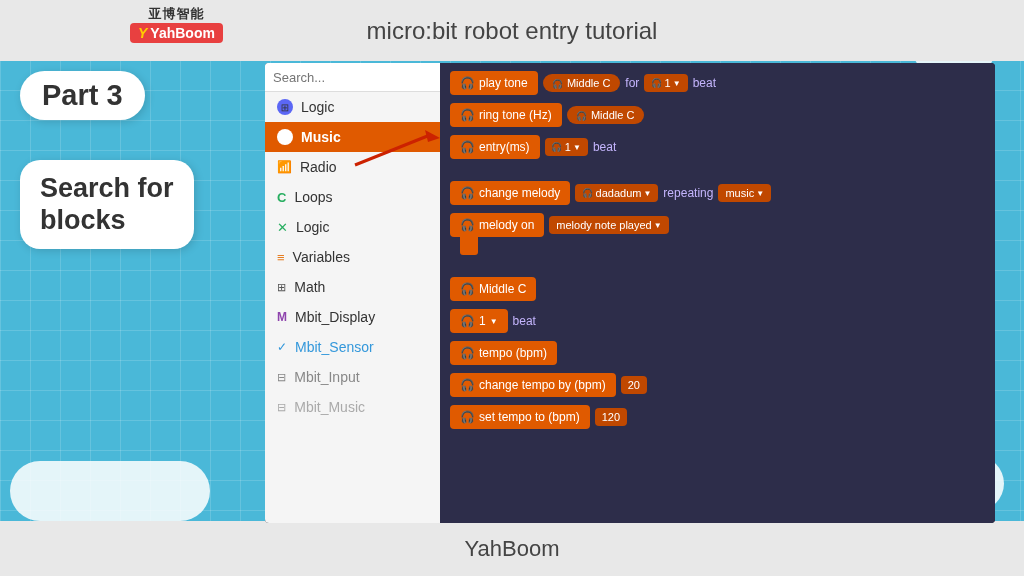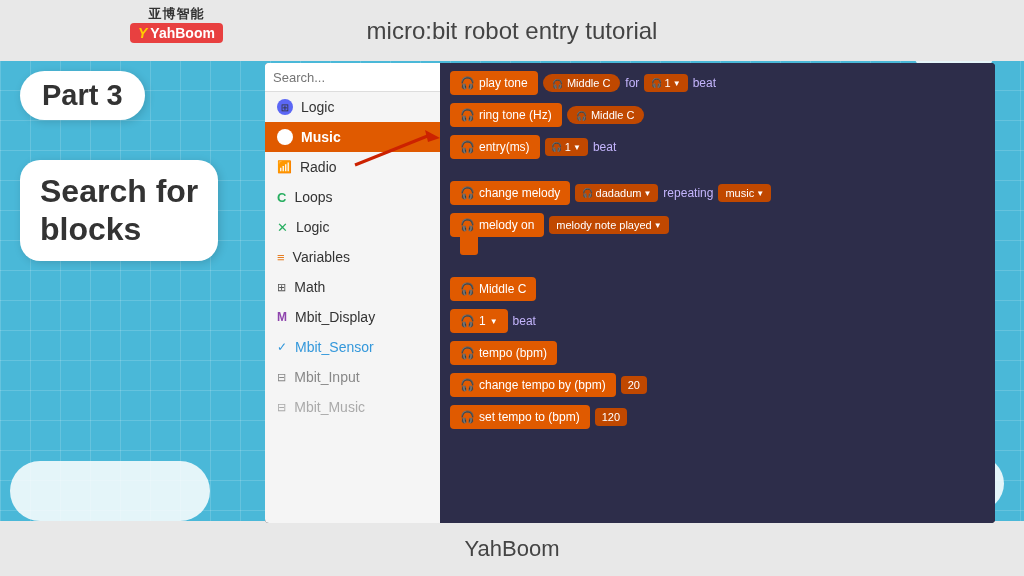--- a/index.html
+++ b/index.html
@@ -102,21 +102,21 @@
     }
 
     
     .search-bubble {
       position: absolute;
       top: 160px;
       left: 20px;
       background: white;
       border-radius: 20px;
       padding: 12px 20px;
-      font-size: 32px;
+      font-size: 27px;
       font-weight: bold;
       color: #333;
       line-height: 1.2;
       box-shadow: 2px 2px 8px rgba(0,0,0,0.15);
       z-index: 20;
     }
 
     
     .cloud {
       position: absolute;

